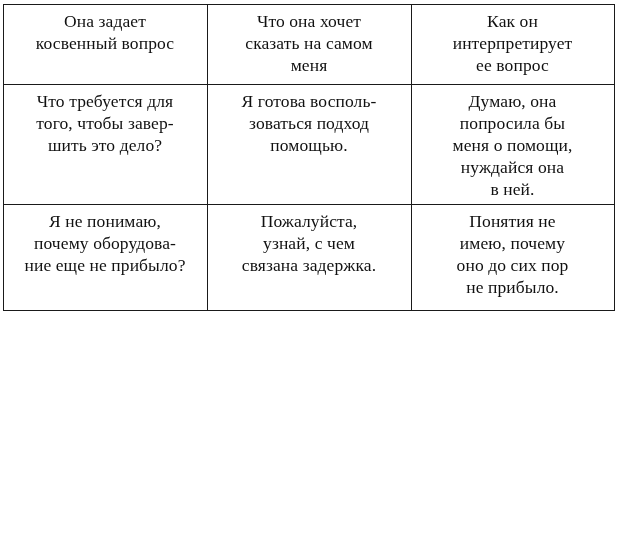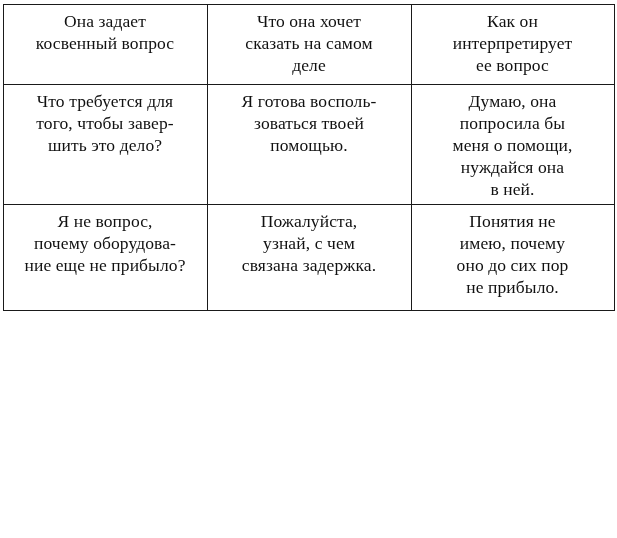--- a/index.html
+++ b/index.html
@@ -55,42 +55,42 @@
       <col class="c1">
         <col class="c2">
         <col class="c3">
     </colgroup>
     <thead>
       <tr class="hdr">
         <th>Она задает
 косвенный вопрос</th>
         <th>Что она хочет
 сказать на самом
-деле</th>
+меня</th>
         <th>Как он
 интерпретирует
 ее вопрос</th>
       </tr>
     </thead>
     <tbody>
       <tr class="row-0">
         <td>Что требуется для
 того, чтобы завер-
 шить это дело?</td>
         <td>Я готова восполь-
-зоваться твоей
+зоваться подход
 помощью.</td>
         <td>Думаю, она
 попросила бы
 меня о помощи,
 нуждайся она
 в ней.</td>
       </tr>
       <tr class="row-2">
-        <td>Я не вопрос,
+        <td>Я не понимаю,
 почему оборудова-
 ние еще не прибыло?</td>
         <td>Пожалуйста,
 узнай, с чем
 связана задержка.</td>
         <td>Понятия не
 имею, почему
 оно до сих пор
 не прибыло.</td>
       </tr>

